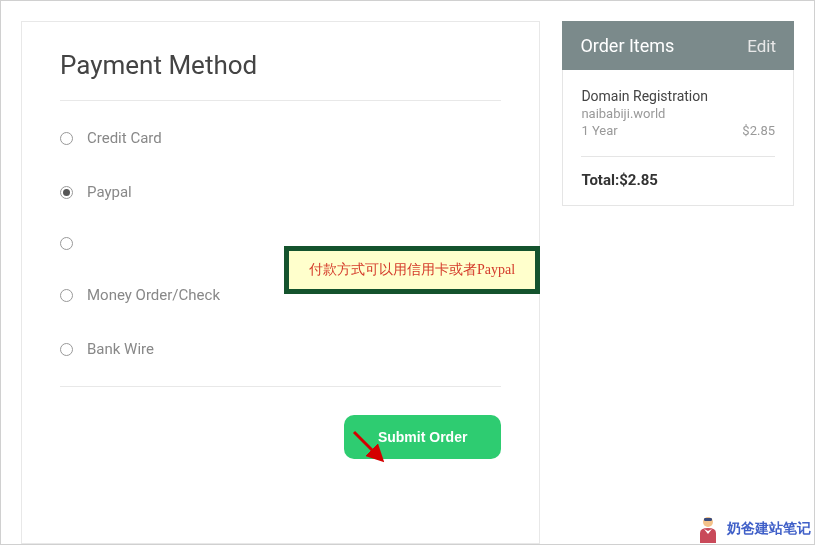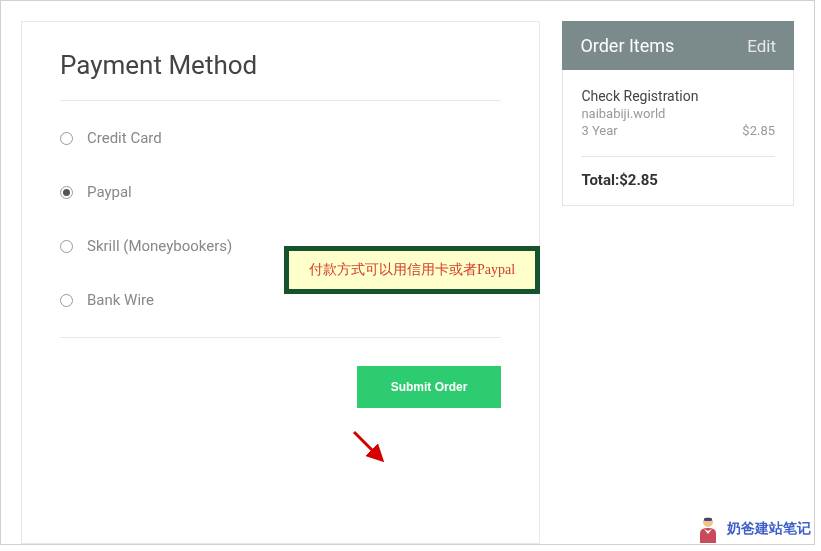--- a/index.html
+++ b/index.html
@@ -69,23 +69,23 @@
       margin-top: 10px;
       padding-top: 28px;
       display: flex;
       justify-content: flex-end;
     }
     .submit-btn {
       background: #2ecc71;
       color: #fff;
       border: none;
       padding: 14px 34px;
-      font-size: 12px;
+      font-size: 14px;
       font-weight: 600;
-      border-radius: 0;
+      border-radius: 10px;
       cursor: pointer;
     }
     .right-panel {
       width: 233px;
     }
     .order-header {
       background: #7b8a8b;
       color: #fff;
       padding: 14px 18px;
       display: flex;
@@ -180,44 +180,47 @@
       <span class="radio-label">Credit Card</span>
     </div>
 
     <div class="radio-row">
       <span class="radio selected"></span>
       <span class="radio-label">Paypal</span>
     </div>
 
     <div class="radio-row">
       <span class="radio"></span>
-      <span class="radio-label">Skrill (Moneybookers)</span>
-    </div>
-
+    </div>
+
+    <div class="radio-row">
+      <span class="radio"></span>
+      <span class="radio-label">Money Order/Check</span>
+    </div>
 
     <div class="radio-row">
       <span class="radio"></span>
       <span class="radio-label">Bank Wire</span>
     </div>
 
     <div class="submit-row">
       <button class="submit-btn">Submit Order</button>
     </div>
   </div>
 
   <div class="right-panel">
     <div class="order-header">
       <span class="order-title">Order Items</span>
       <span class="edit-link">Edit</span>
     </div>
     <div class="order-body">
-      <div class="item-name">Check Registration</div>
+      <div class="item-name">Domain Registration</div>
       <div class="item-domain">naibabiji.world</div>
       <div class="item-line">
-        <span>3 Year</span>
+        <span>1 Year</span>
         <span>$2.85</span>
       </div>
       <div class="total-row">
         <span>Total:</span>
         <span>$2.85</span>
       </div>
     </div>
   </div>
 
 </div>

